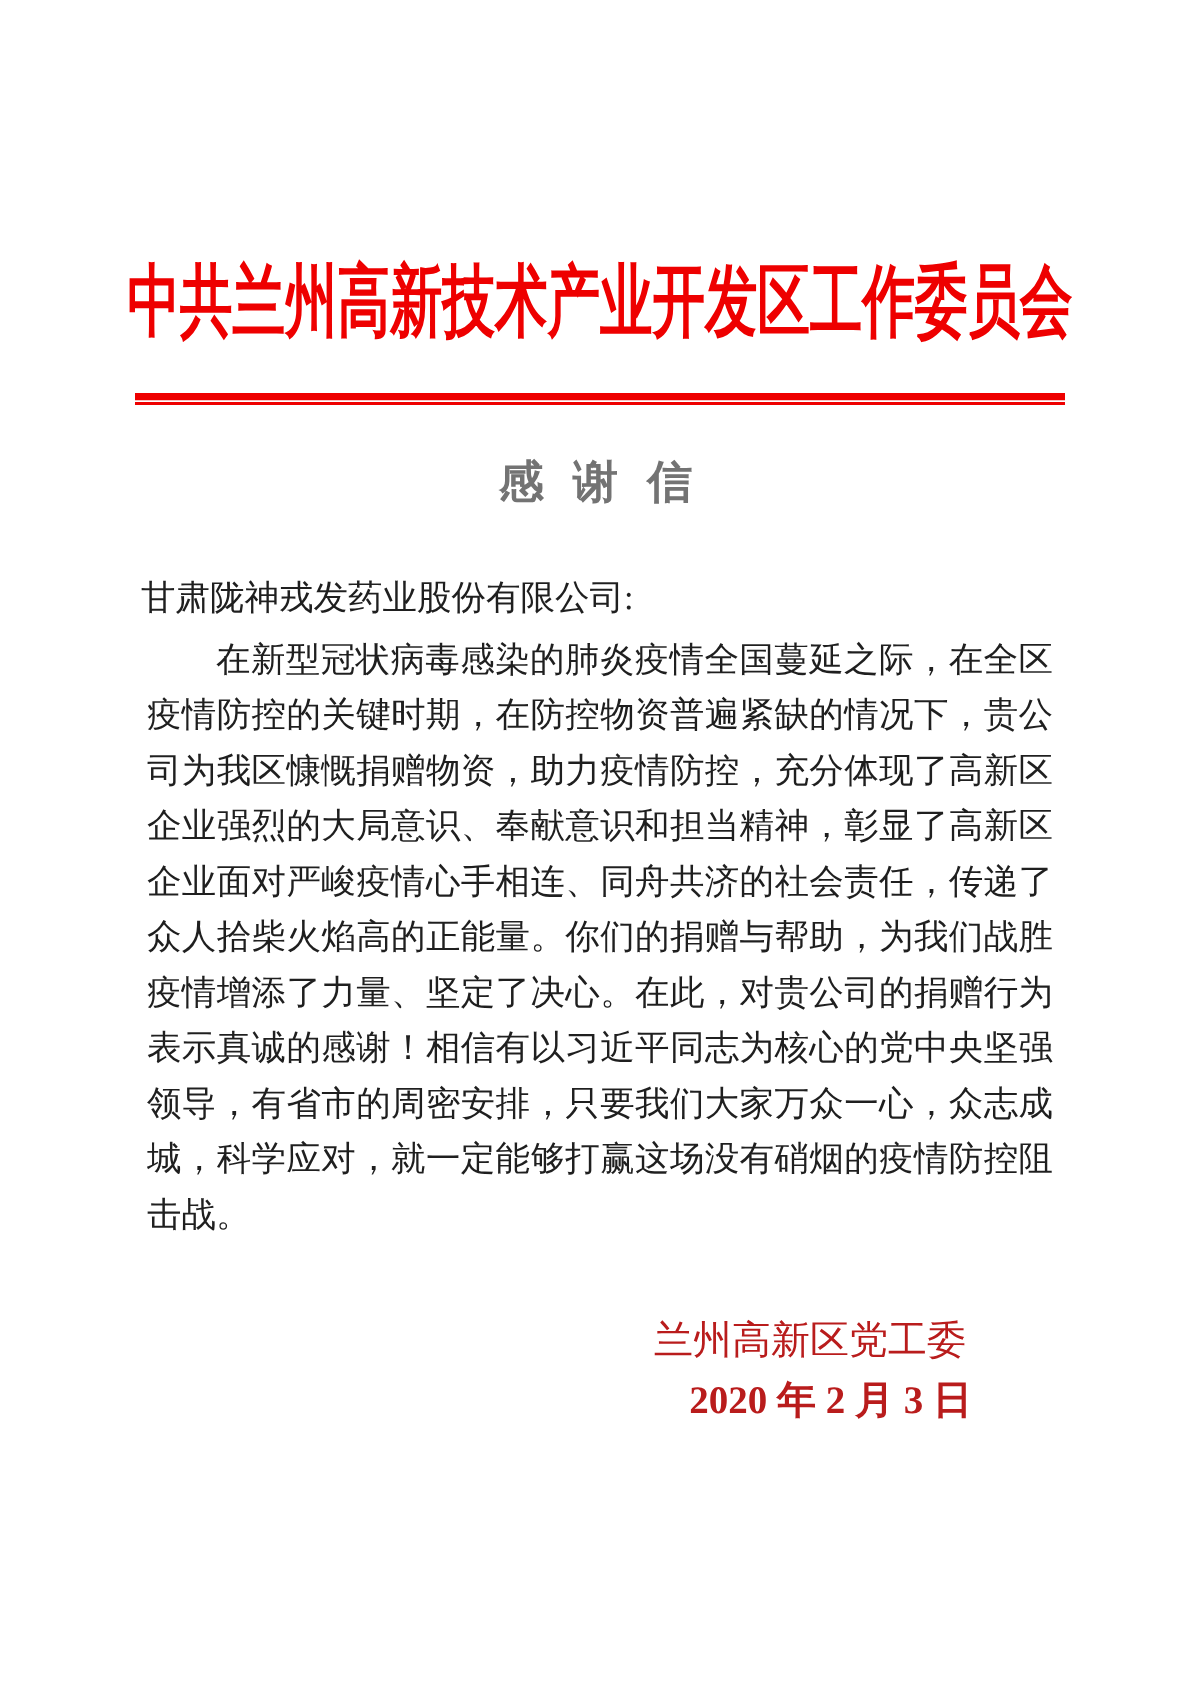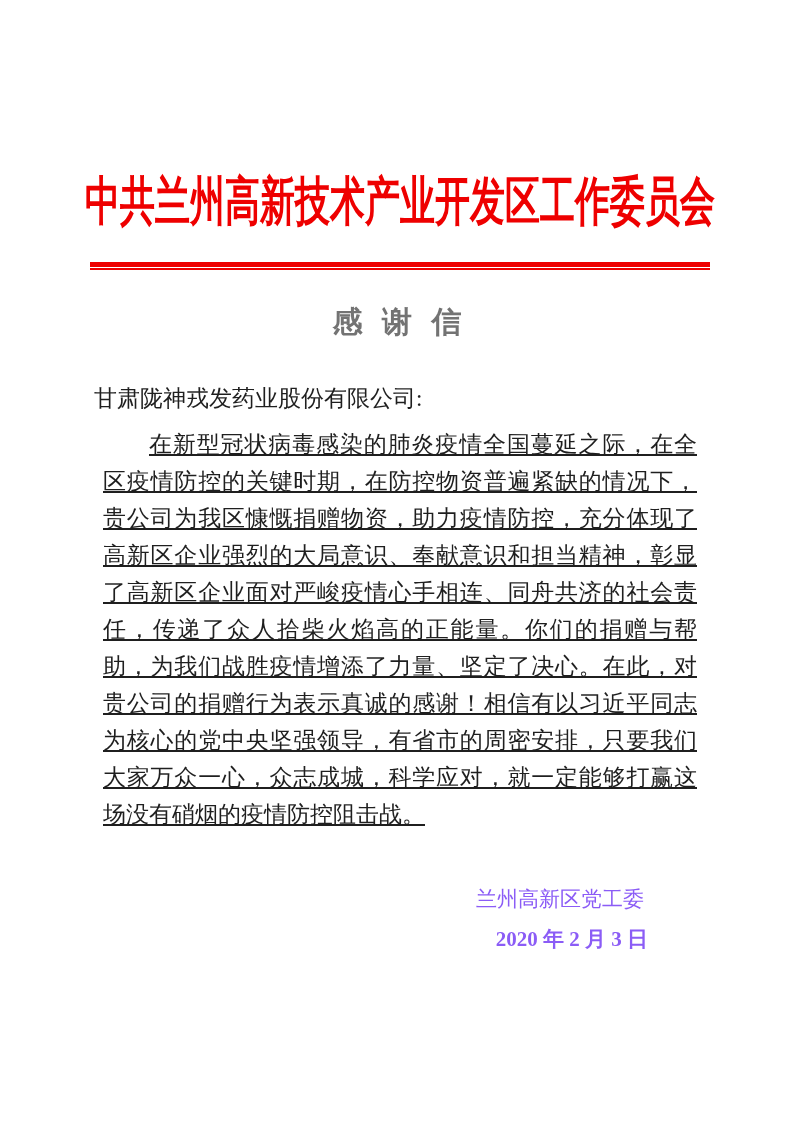--- a/index.html
+++ b/index.html
@@ -71,32 +71,31 @@
     margin: 40px auto 0 auto;
     font-size: 23px;
     line-height: 37px;
     text-align: justify;
     color: #1f1f1f;
   }
   .salutation {
     margin: 0;
   }
   .letter-body p.para {
-    margin: 9px;
+    margin: 4px;
     text-indent: 2em;
-    text-decoration: underline;
   }
   
   .signature {
     width: 612px;
     margin: 46px auto 0 auto;
     text-align: right;
-    font-size: 21px;
+    font-size: 26px;
     line-height: 40px;
-    color: #8b5cf6;
+    color: #b91c1c;
   }
   .signature .sig-line {
     padding-right: 62px;
   }
   .signature .sig-date {
     padding-right: 58px;
     font-weight: bold;
   }
 </style>
 </head>

